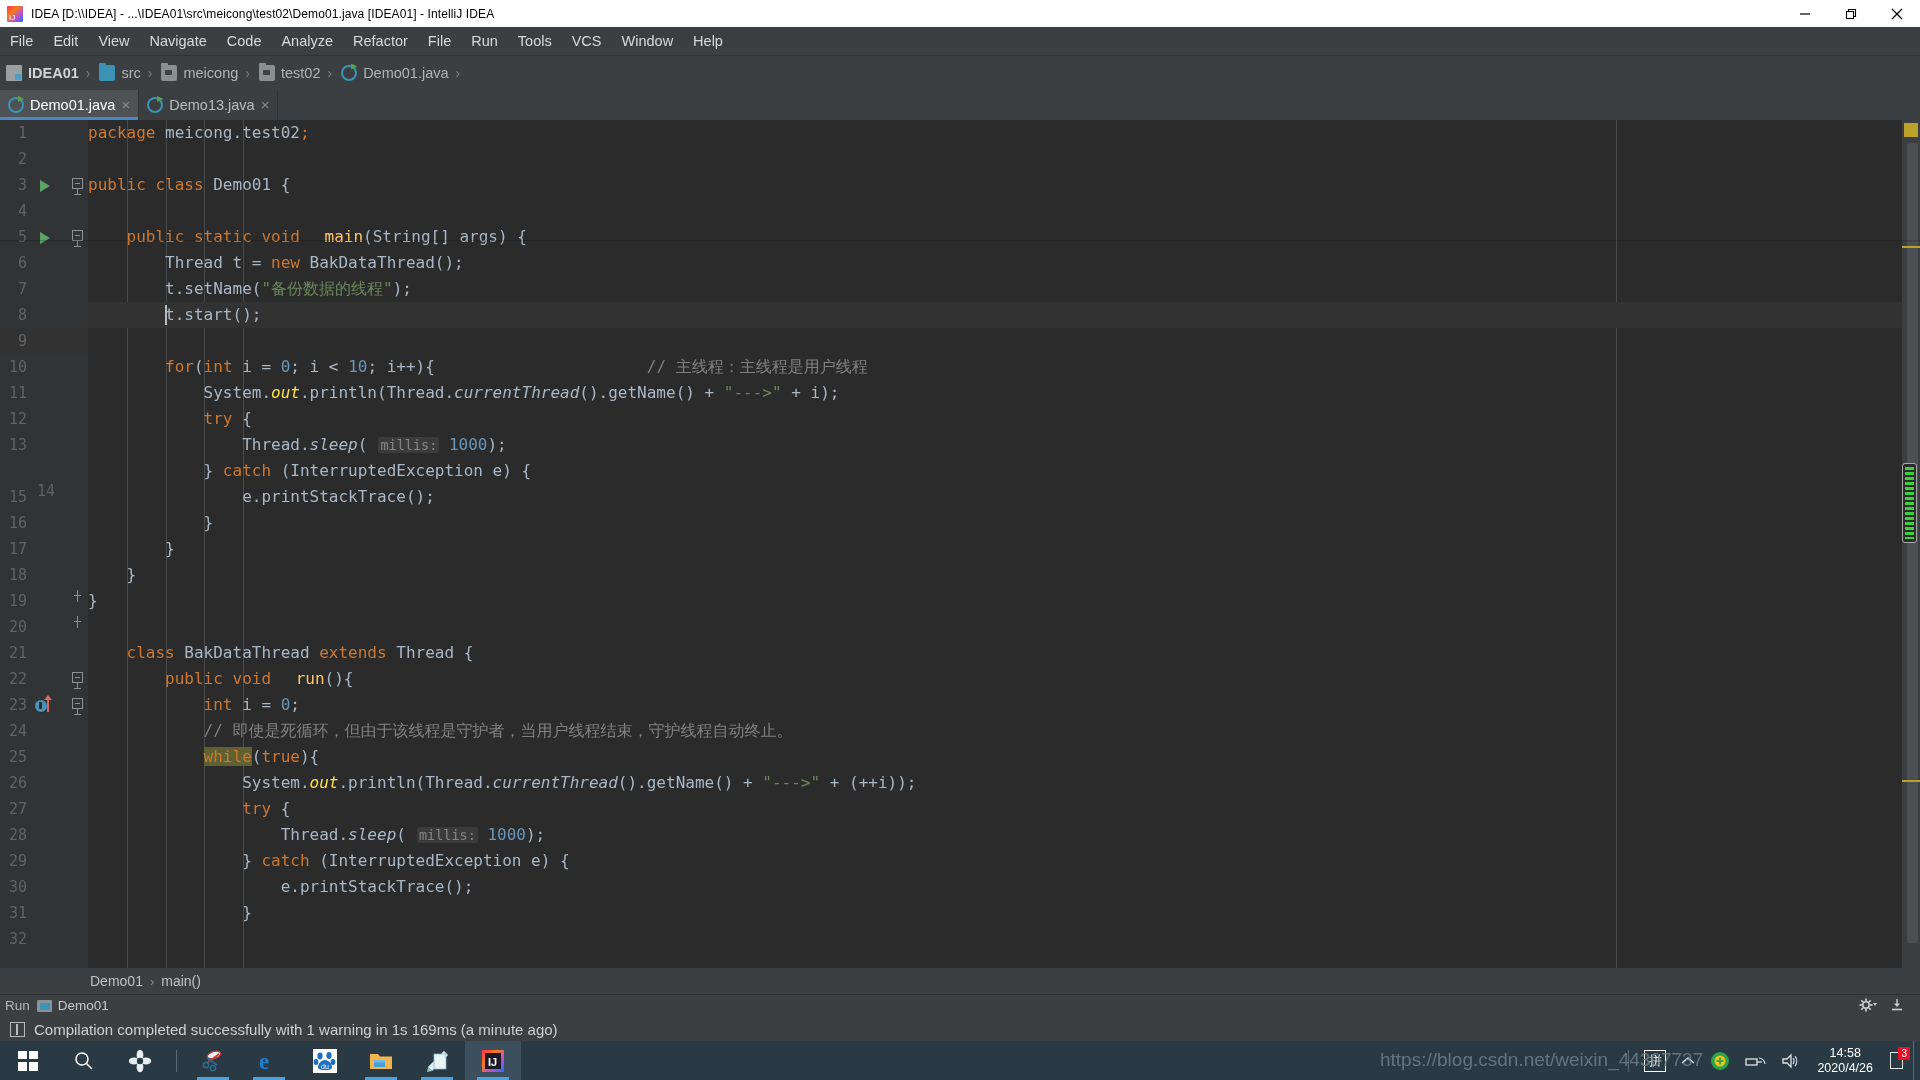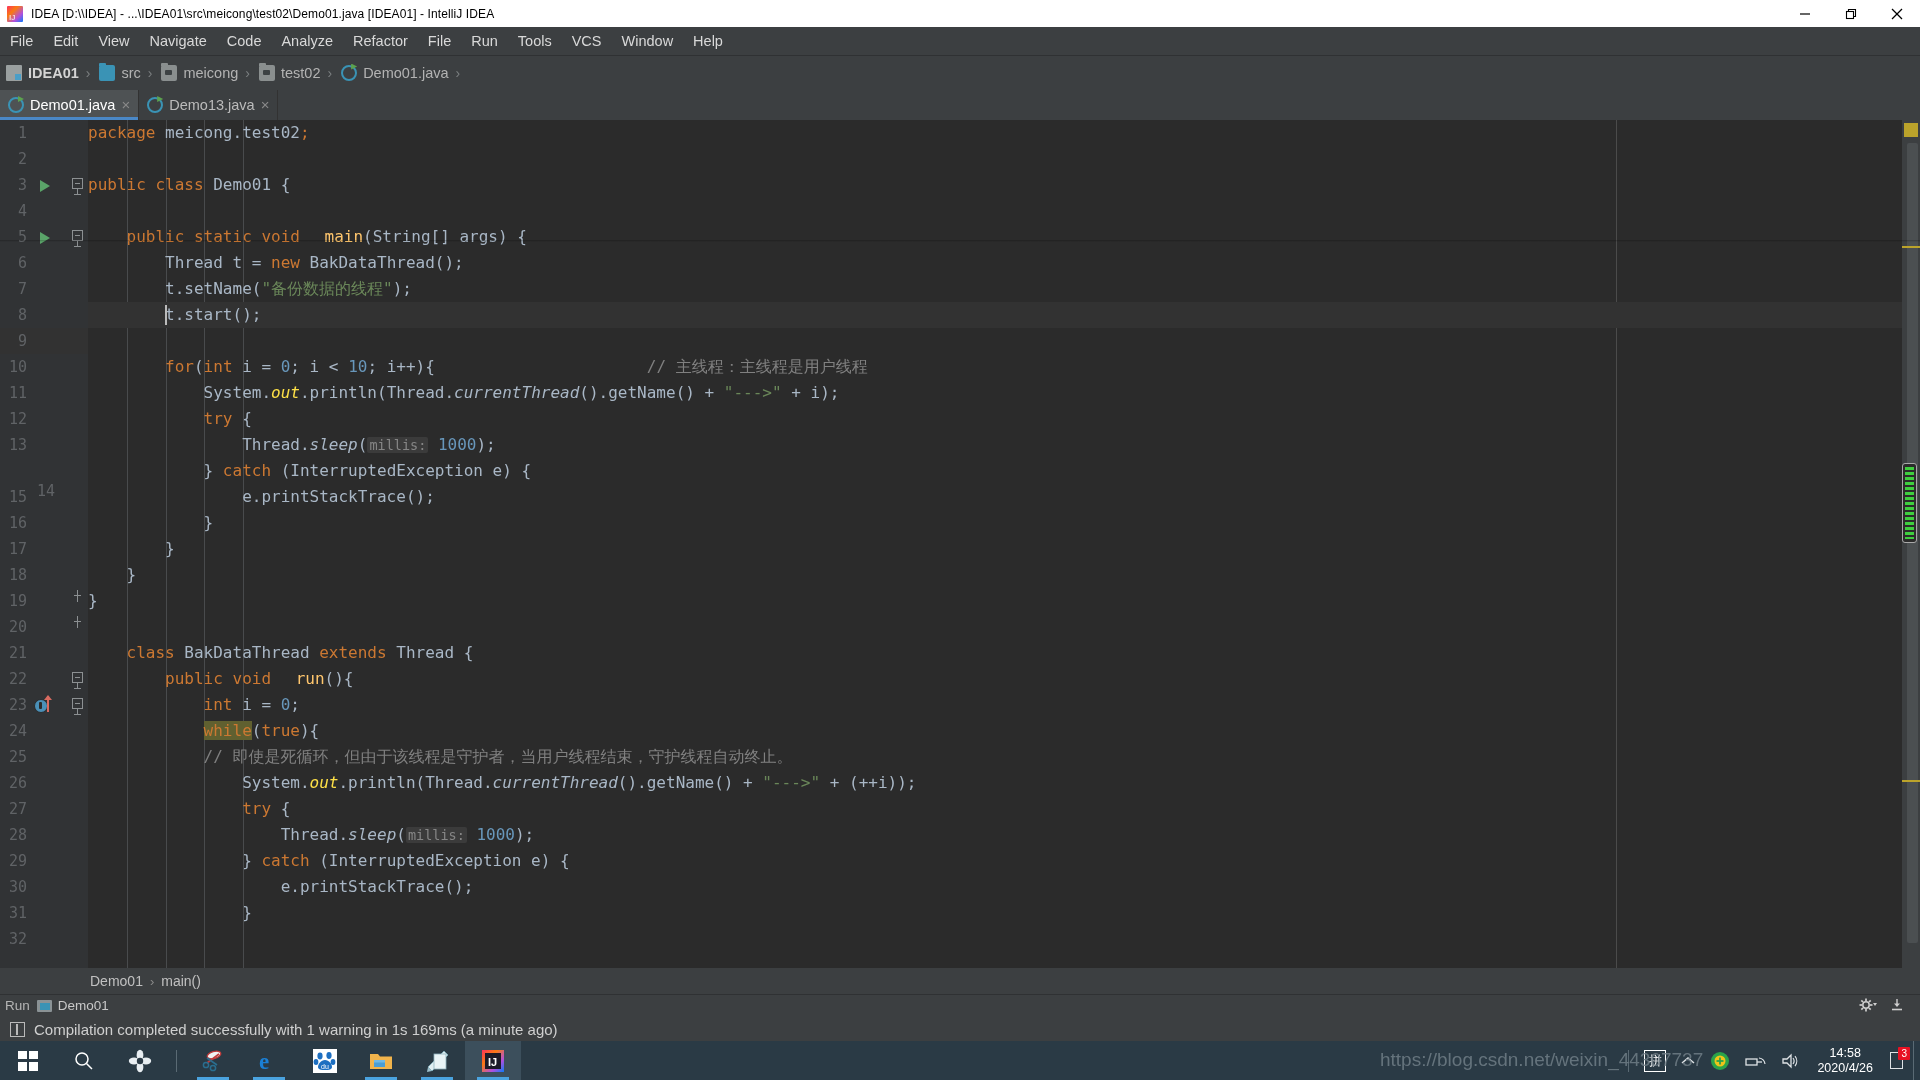--- a/index.html
+++ b/index.html
@@ -125,21 +125,21 @@
   .cline.hl{background:#323232;}
   .caret{position:absolute;left:0;top:3px;width:2px;height:20px;background:#bbbbbb;}
 
   .k{color:#cc7832;}        
   .s{color:#6a8759;}        
   .n{color:#6897bb;}        
   .c{color:#808080;}
   .st{color:#fde047;font-style:italic;} 
   .mi{color:#ffc66d;margin-left:15px;}       
   .it{font-style:italic;}
-  .hintbg{background:#3b3b3b;color:#868686;font-size:13.5px;padding:0 2px;border-radius:2px;}
+  .hintbg{background:#3b3b3b;color:#868686;font-size:13.5px;padding:0 2px;border-radius:2px;margin-left:11px;}
   .searchhit{background:#606030;color:#cc7832;}
 
   
   .iguide{position:absolute;top:0;width:1px;height:100%;background:#494b4d;}
 
   
   .marginline{position:absolute;left:1528px;top:0;width:1px;height:848px;background:#4b4b4b;}
 
   
   .ovgutter{position:absolute;right:0;top:0;width:18px;height:848px;background:#3c3f41;}
@@ -501,22 +501,22 @@
         <div class="cline">            } <span class="k">catch</span> (InterruptedException e) {</div>
         <div class="cline">                e.printStackTrace();</div>
         <div class="cline">            }</div>
         <div class="cline">        }</div>
         <div class="cline">    }</div>
         <div class="cline">}</div>
         <div class="cline"></div>
         <div class="cline">    <span class="k">class</span> BakDataThread <span class="k">extends</span> Thread {</div>
         <div class="cline">        <span class="k">public void</span> <span class="mi">run</span>(){</div>
         <div class="cline">            <span class="k">int</span> i = <span class="n">0</span>;</div>
+        <div class="cline">            <span class="c">// 即使是死循环，但由于该线程是守护者，当用户线程结束，守护线程自动终止。</span></div>
         <div class="cline">            <span class="searchhit">while</span>(<span class="k">true</span>){</div>
-        <div class="cline">            <span class="c">// 即使是死循环，但由于该线程是守护者，当用户线程结束，守护线程自动终止。</span></div>
         <div class="cline">                System.<span class="st">out</span>.println(Thread.<span class="it">currentThread</span>().getName() + <span class="s">"---&gt;"</span> + (++i));</div>
         <div class="cline">                <span class="k">try</span> {</div>
         <div class="cline">                    Thread.<span class="it">sleep</span>(<span class="hintbg">millis:</span> <span class="n">1000</span>);</div>
         <div class="cline">                } <span class="k">catch</span> (InterruptedException e) {</div>
         <div class="cline">                    e.printStackTrace();</div>
         <div class="cline">                }</div>
       </div>
 
     <div class="ovgutter">
       <div class="ovtop"></div>

